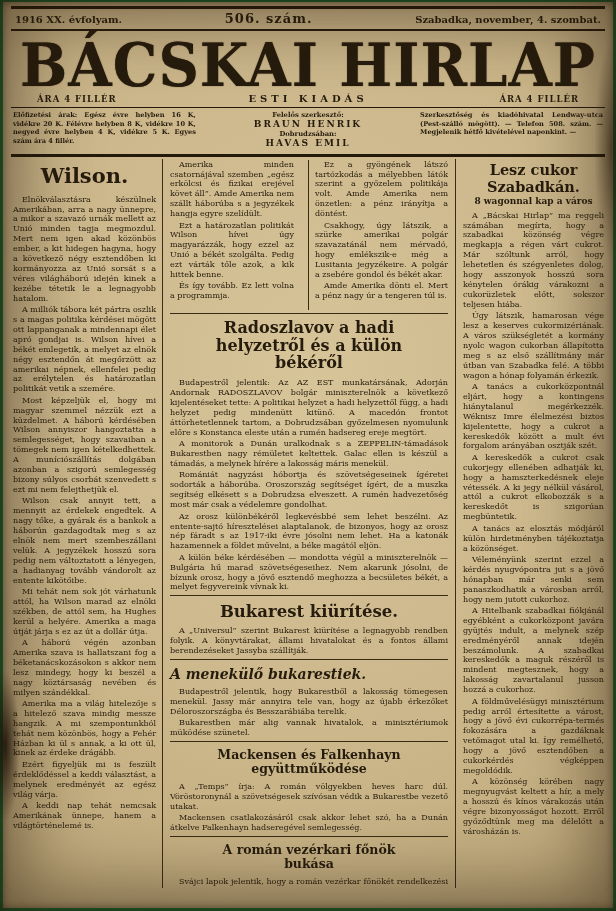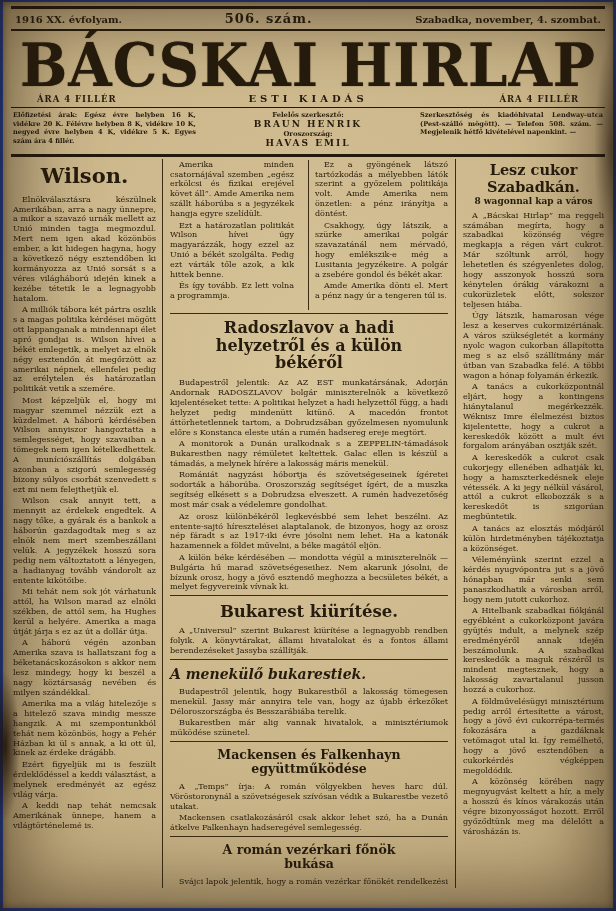--- a/index.html
+++ b/index.html
@@ -1,16 +1,16 @@
 <!DOCTYPE html>
 <html><head>
 <meta charset="utf-8">
 <style>
   html,body{margin:0;padding:0;background:#090603;}
-  .page{position:relative;width:616px;height:911px;overflow:hidden;background:#1d4ed8;
+  .page{position:relative;width:616px;height:911px;overflow:hidden;background:#15803d;
         font-family:"DejaVu Serif", serif;color:#261c0d;}
   .paper{position:absolute;top:2px;left:3px;right:3px;bottom:3px;
          background:radial-gradient(ellipse 115% 95% at 50% 42%, #d7c499 0%, #cbb68a 45%, #bba577 75%, #97805a 100%);
          padding:4px 8px 0 8px;box-sizing:border-box;}
   .vignette{position:absolute;inset:0;pointer-events:none;
             box-shadow:inset 0 0 75px 16px rgba(38,24,9,.55), inset 0 0 10px 2px rgba(30,18,6,.6);}
   .stain-bl{position:absolute;left:-10px;bottom:90px;width:30px;height:150px;pointer-events:none;
             background:radial-gradient(closest-side, rgba(18,11,4,.85), rgba(18,11,4,0));}
   .stain-tr{position:absolute;right:-12px;top:40px;width:34px;height:220px;pointer-events:none;
             background:radial-gradient(closest-side, rgba(25,15,5,.5), rgba(25,15,5,0));}
@@ -75,21 +75,21 @@
       <span class="price">ÁRA 4 FILLÉR</span>
       <span class="edition">ESTI KIADÁS</span>
       <span class="price">ÁRA 4 FILLÉR</span>
     </div>
 
     <div class="info-row">
       <div class="info-left">Előfizetési árak: Egész évre helyben 16 K, vidékre 20 K. Félévre helyben 8 K, vidékre 10 K, negyed évre helyben 4 K, vidékre 5 K. Egyes szám ára 4 fillér.</div>
       <div class="info-center">
         <div class="lbl">Felelős szerkesztő:</div>
         <div class="name">BRAUN HENRIK</div>
-        <div class="lbl">Oroszország:</div>
+        <div class="lbl">Dobrudzsában:</div>
         <div class="name">HAVAS EMIL</div>
       </div>
       <div class="info-right">Szerkesztőség és kiadóhivatal Lendway-utca (Pest-szálló mögött). — Telefon 508. szám. — Megjelenik hétfő kivételével naponkint. —</div>
     </div>
 
     <div class="columns">
 
       <div class="col col-left">
         <div class="headline-xl">Wilson.</div>
         <p class="body-p">Elnökválasztásra készülnek Amerikában, arra a nagy ünnepre, a mikor a szavazó urnák mellett az Unió minden tagja megmozdul. Mert nem igen akad közönbös ember, a kit hidegen hagyna, hogy a következő négy esztendőben ki kormányozza az Unió sorsát s a véres világháború idején kinek a kezébe tétetik le a legnagyobb hatalom.</p>

